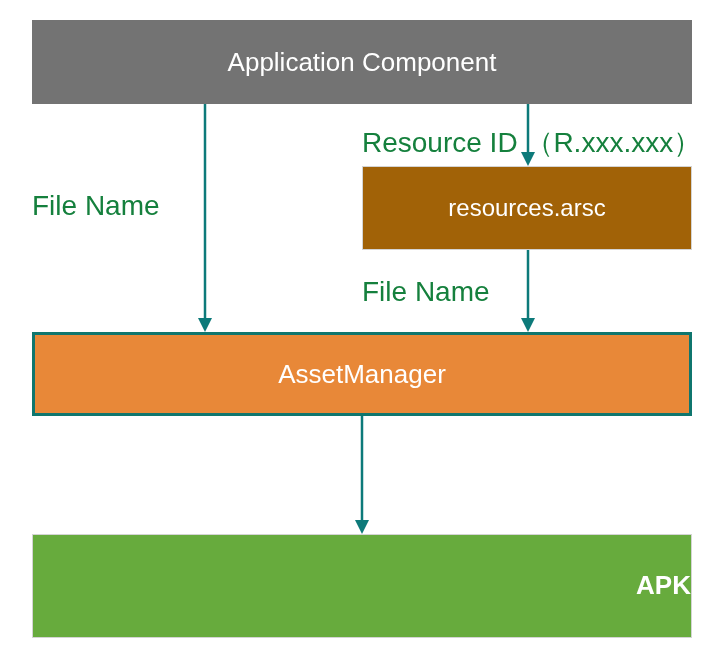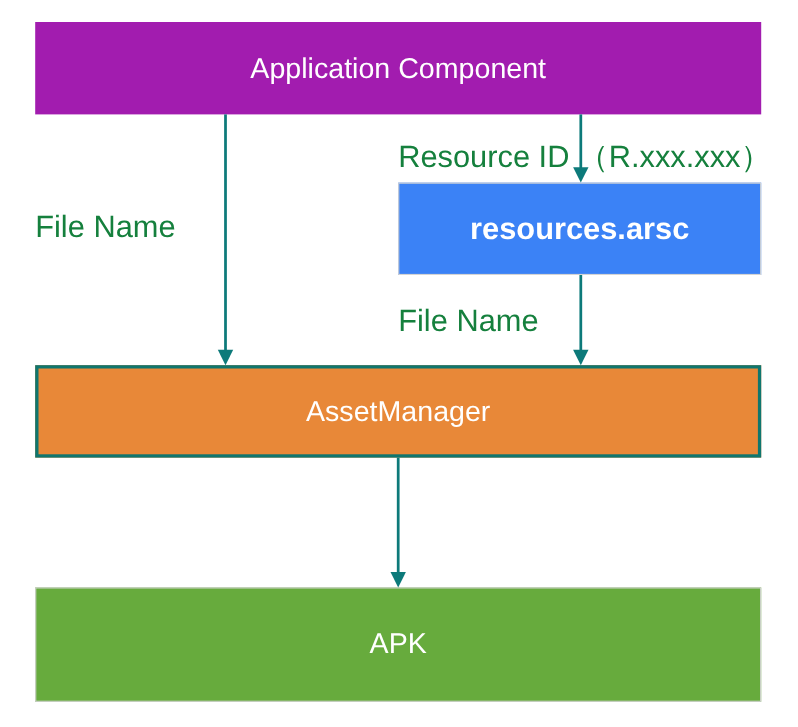--- a/index.html
+++ b/index.html
@@ -14,43 +14,44 @@
     .box {
       position: absolute;
       display: flex;
       align-items: center;
       justify-content: center;
       text-align: center;
       color: #ffffff;
       box-sizing: border-box;
     }
     .box-app {
-      background: #a21caf;
+      background: #737373;
       font-size: 26px;
       font-weight: 400;
     }
     .box-resources {
-      background: #3b82f6;
+      background: #a16207;
       border: 1px solid #d4d4d4;
-      font-size: 28px;
-      font-weight: 700;
+      font-size: 24px;
+      font-weight: 400;
     }
     .box-assetmgr {
       background: #e88838;
       border: 3px solid #0f766e;
       font-size: 26px;
       font-weight: 400;
     }
     .box-apk {
       background: #67ab3d;
       border: 1px solid #d4d4d4;
       font-size: 26px;
-      font-weight: 400;
+      font-weight: 700;
       flex-direction: column;
       line-height: 1.35;
+      align-items: flex-end;
     }
     .label {
       position: absolute;
       color: #15803d;
       font-size: 28px;
       font-weight: 400;
     }
     svg.arrow {
       position: absolute;
       overflow: visible;

